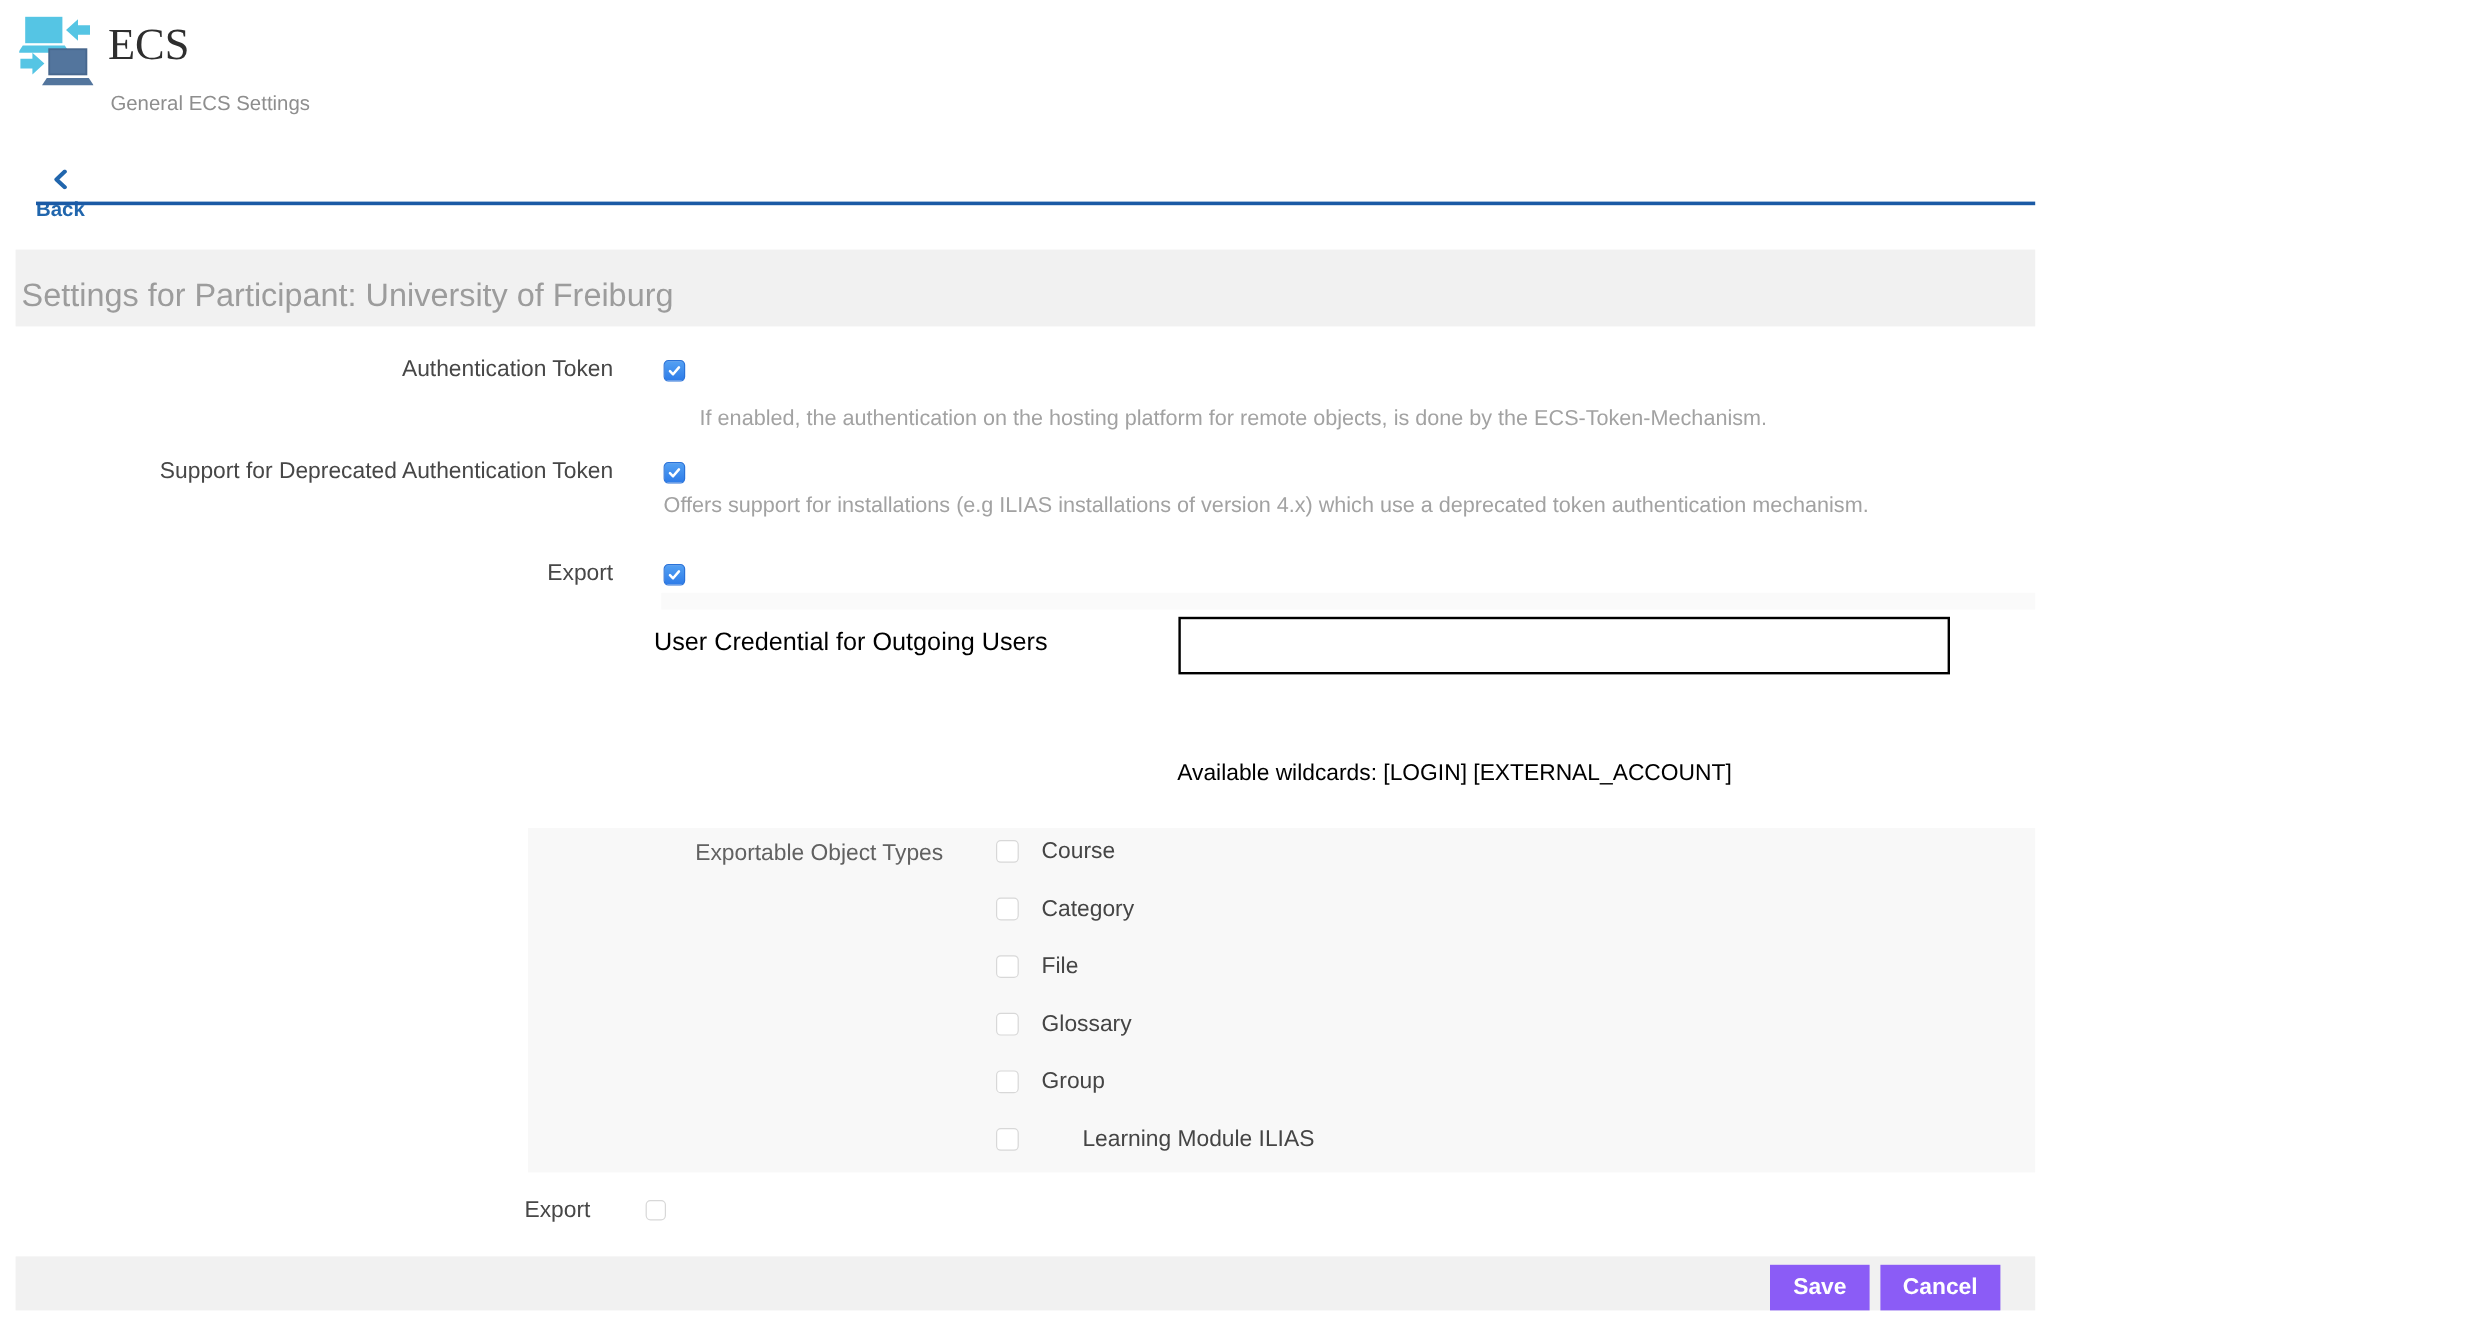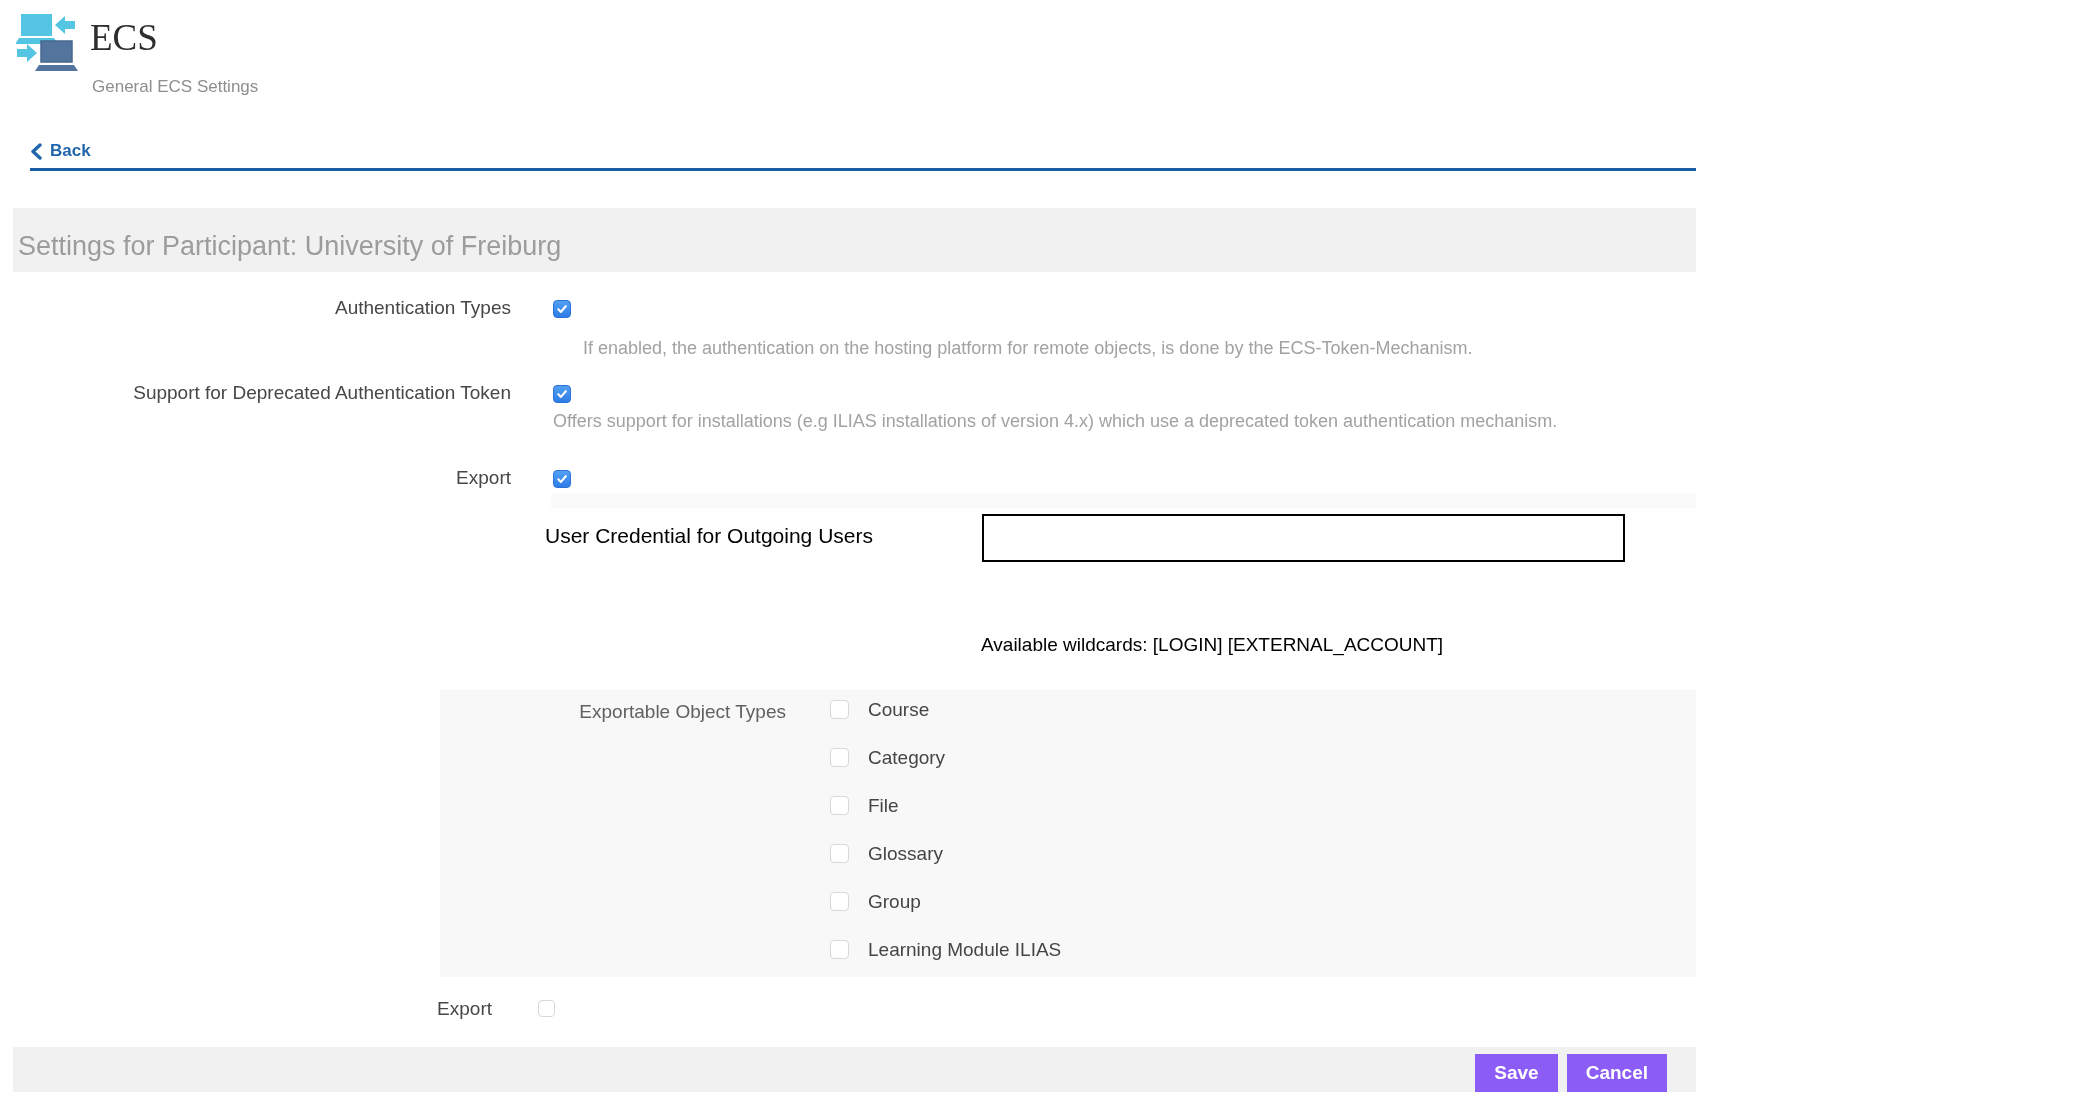--- a/index.html
+++ b/index.html
@@ -9,21 +9,21 @@
   }
   .abs { position:absolute; }
 
   
   .logo { left:16px; top:8px; width:62px; height:64px; }
   .app-title { left:90px; top:16px; font-family:"Liberation Serif", serif; font-size:37px; color:#2e2e2e; }
   .app-subtitle { left:92px; top:77px; font-size:17px; color:#8e8e8e; }
 
   
   .back-link { left:30px; top:141px; display:flex; align-items:center; gap:7px;
-    color:#2166ad; font-size:17px; font-weight:700; text-decoration:none; cursor:pointer; }
+    color:#2166ad; font-size:17px; font-weight:700; text-decoration:none; cursor:pointer;flex-direction:column; }
   .blue-rule { left:30px; top:168px; width:2032px; height:3px; background:#1b5aa5; }
 
   
   .panel-header { left:13px; top:208px; width:2050px; height:64px; background:#f1f1f1; }
   .panel-title { position:absolute; left:5px; bottom:10px; font-size:27px; font-weight:400; color:#9c9c9c; margin:0; }
   .btn-row { position:absolute; display:flex; gap:9px; }
   .panel-header .btn-row { right:0; bottom:-6px; }
   .btn {
     height:39px; padding:0 19px; background:#8b5cf6; color:#ffffff; border:none;
     font-family:"Liberation Sans", sans-serif; font-size:19px; font-weight:700; cursor:pointer;
@@ -92,21 +92,21 @@
   <div class="abs blue-rule"></div>
 
   <div class="abs panel-header">
     <h1 class="panel-title">Settings for Participant: University of Freiburg</h1>
     <div class="btn-row">
       <button class="btn">Save</button>
       <button class="btn">Cancel</button>
     </div>
   </div>
 
-  <div class="abs flabel" style="left:0;top:297px;width:511px;">Authentication Types</div>
+  <div class="abs flabel" style="left:0;top:297px;width:511px;">Authentication Token</div>
   <span class="abs cb checked" style="left:553px;top:300px;">
     <svg viewBox="0 0 12 12">
         <path d="M2.3 6.3 L4.9 8.9 L9.8 3.2" fill="none" stroke="#fff" stroke-width="2.1" stroke-linecap="round" stroke-linejoin="round"></path>
       </svg>
   </span>
   <div class="abs fhelp" style="left:583px;top:326px;margin-top:12px;">If enabled, the authentication on the hosting platform for remote objects, is done by the ECS-Token-Mechanism.</div>
 
   <div class="abs flabel" style="left:0;top:382px;width:511px;">Support for Deprecated Authentication Token</div>
   <span class="abs cb checked" style="left:553px;top:385px;">
     <svg viewBox="0 0 12 12">
@@ -143,21 +143,21 @@
   <span class="abs cb type-item-cb" style="top:796px;"></span>
   <div class="abs type-item-label" style="top:795px;">File</div>
 
   <span class="abs cb type-item-cb" style="top:844px;"></span>
   <div class="abs type-item-label" style="top:843px;">Glossary</div>
 
   <span class="abs cb type-item-cb" style="top:892px;"></span>
   <div class="abs type-item-label" style="top:891px;">Group</div>
 
   <span class="abs cb type-item-cb" style="top:940px;"></span>
-  <div class="abs type-item-label" style="top:939px;">Learning Module ILIAS</div>
+  <div class="abs type-item-label" style="top:939px;margin-left:34px;">Learning Module ILIAS</div>
 
   <div class="abs flabel import-label">Export</div>
   <span class="abs cb import-cb">
     
   </span>
 
   <div class="abs footer-band"></div>
   <div class="abs btn-row footer-btns">
     <button class="btn">Save</button>
     <button class="btn">Cancel</button>

